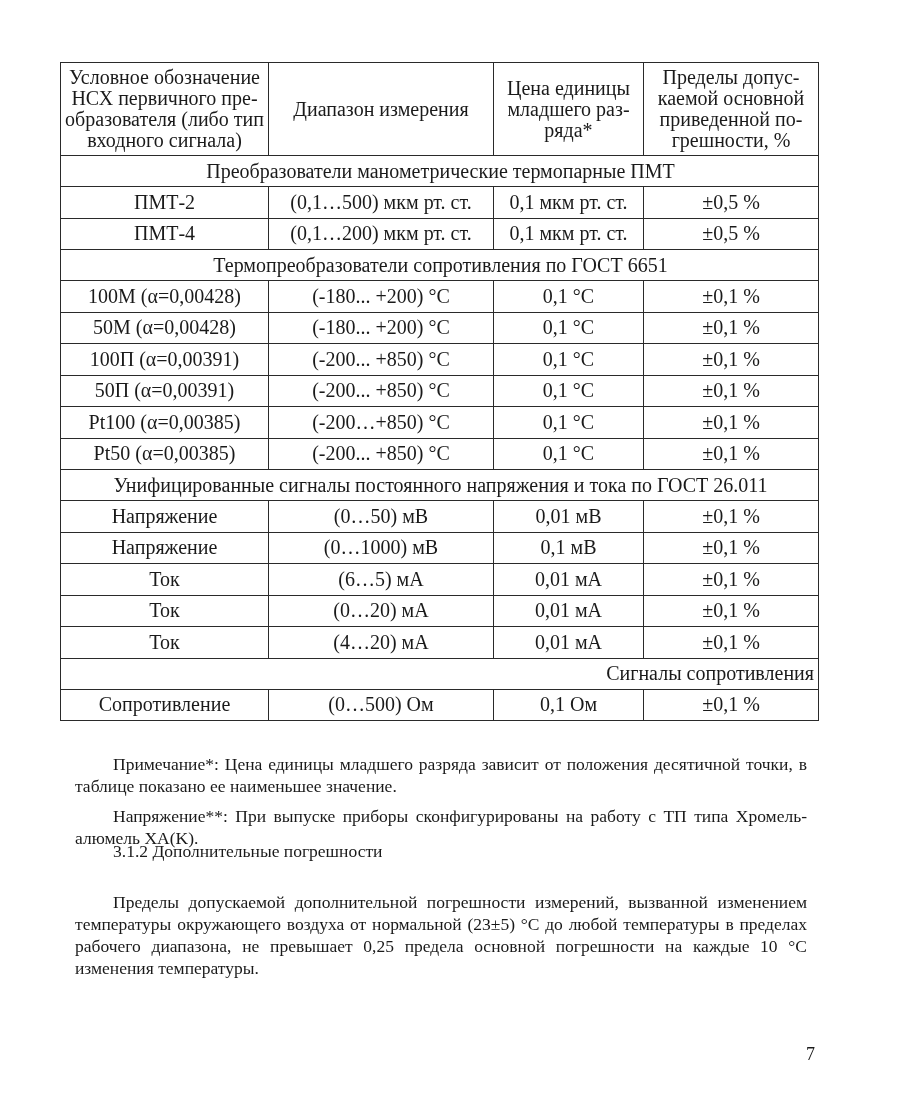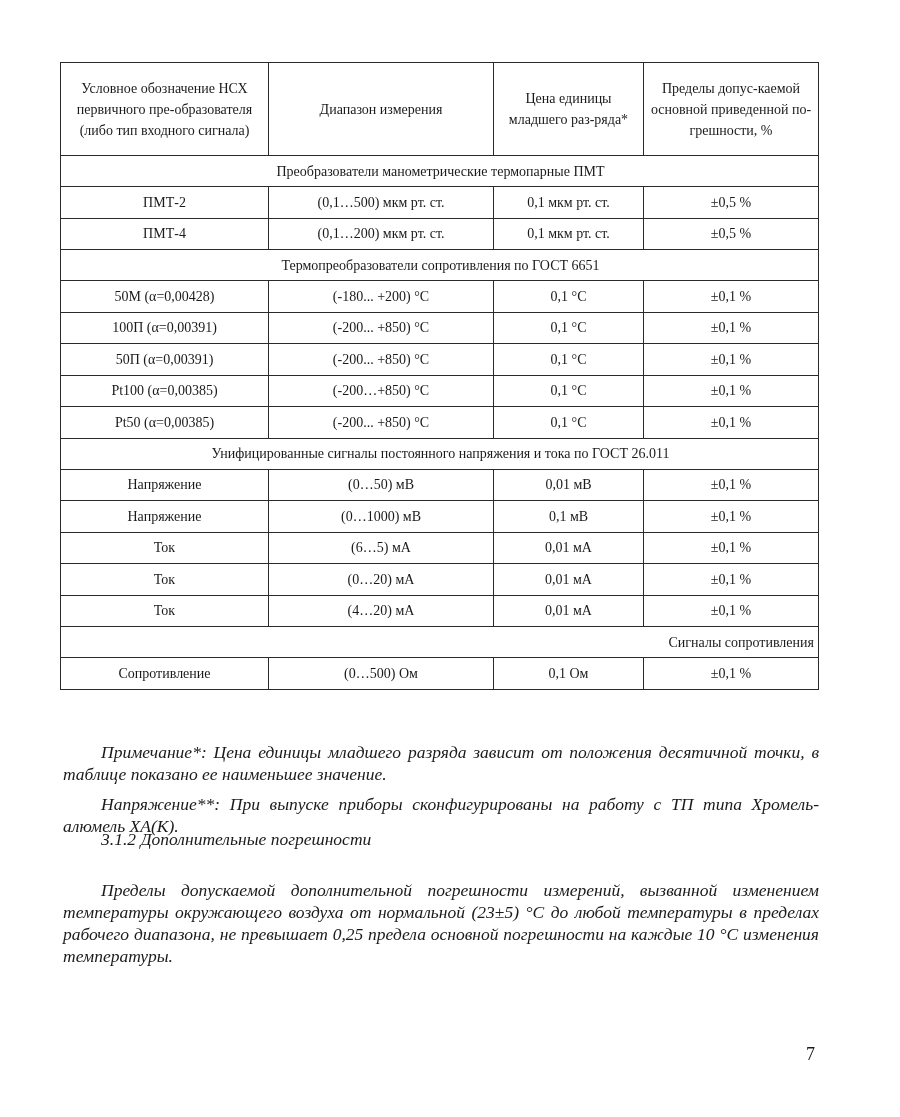--- a/index.html
+++ b/index.html
@@ -5,41 +5,41 @@
   html, body { margin: 0; padding: 0; background: #ffffff; }
   body {
     width: 900px; height: 1117px; position: relative; overflow: hidden;
     font-family: "Liberation Serif", "DejaVu Serif", serif;
     color: #1a1a1a;
   }
   .page { position: absolute; left: 0; top: 0; width: 900px; height: 1117px; }
   table.spec {
     position: absolute; left: 60px; top: 62px; width: 758px;
     border-collapse: collapse; table-layout: fixed;
-    font-size: 14px; line-height: 21px;
+    font-size: 20px; line-height: 21px;
   }
   table.spec td, table.spec th {
     border: 1.6px solid #2a2a2a;
     padding: 0 4px; text-align: center; vertical-align: middle;
     font-weight: normal;
   }
   table.spec th { padding: 1px 3px; }
   col.c1 { width: 208px; }
   col.c2 { width: 225px; }
   col.c3 { width: 150px; }
   col.c4 { width: 175px; }
   tr.head th { height: 90px; }
   tr.row td { height: 30.5px; margin-top: 37px; }
   tr.group td { height: 30px; text-align: center; padding-left: 6px; }
   tr.group.center td { text-align: right; }
   .notes {
     position: absolute; left: 63px; width: 756px;
     font-size: 17.5px; line-height: 22px; text-align: justify;
   }
-  .notes p { margin: 0; text-indent: 38px; font-style: italic; }
+  .notes p { margin: 12px; text-indent: 38px; }
   .n1 { top: 741px; }
   .n2 { top: 793px; }
   .h312 { top: 828px; }
   .para { top: 879px; }
   .pageno {
     position: absolute; left: 806px; top: 1044px; font-size: 18px;
   }
 </style>
 </head>
 <body>
@@ -72,20 +72,26 @@
     </tr>
     <tr class="row">
       <td>ПМТ-4</td>
       <td>(0,1…200) мкм рт. ст.</td>
       <td>0,1 мкм рт. ст.</td>
       <td>±0,5 %</td>
     </tr>
 
     <tr class="group">
       <td colspan="4">Термопреобразователи сопротивления по ГОСТ 6651</td>
+    </tr>
+    <tr class="row">
+      <td>100М (α=0,00428)</td>
+      <td>(-180... +200) °С</td>
+      <td>0,1 °С</td>
+      <td>±0,1 %</td>
     </tr>
     <tr class="row">
       <td>50М (α=0,00428)</td>
       <td>(-180... +200) °С</td>
       <td>0,1 °С</td>
       <td>±0,1 %</td>
     </tr>
     <tr class="row">
       <td>100П (α=0,00391)</td>
       <td>(-200... +850) °С</td>

